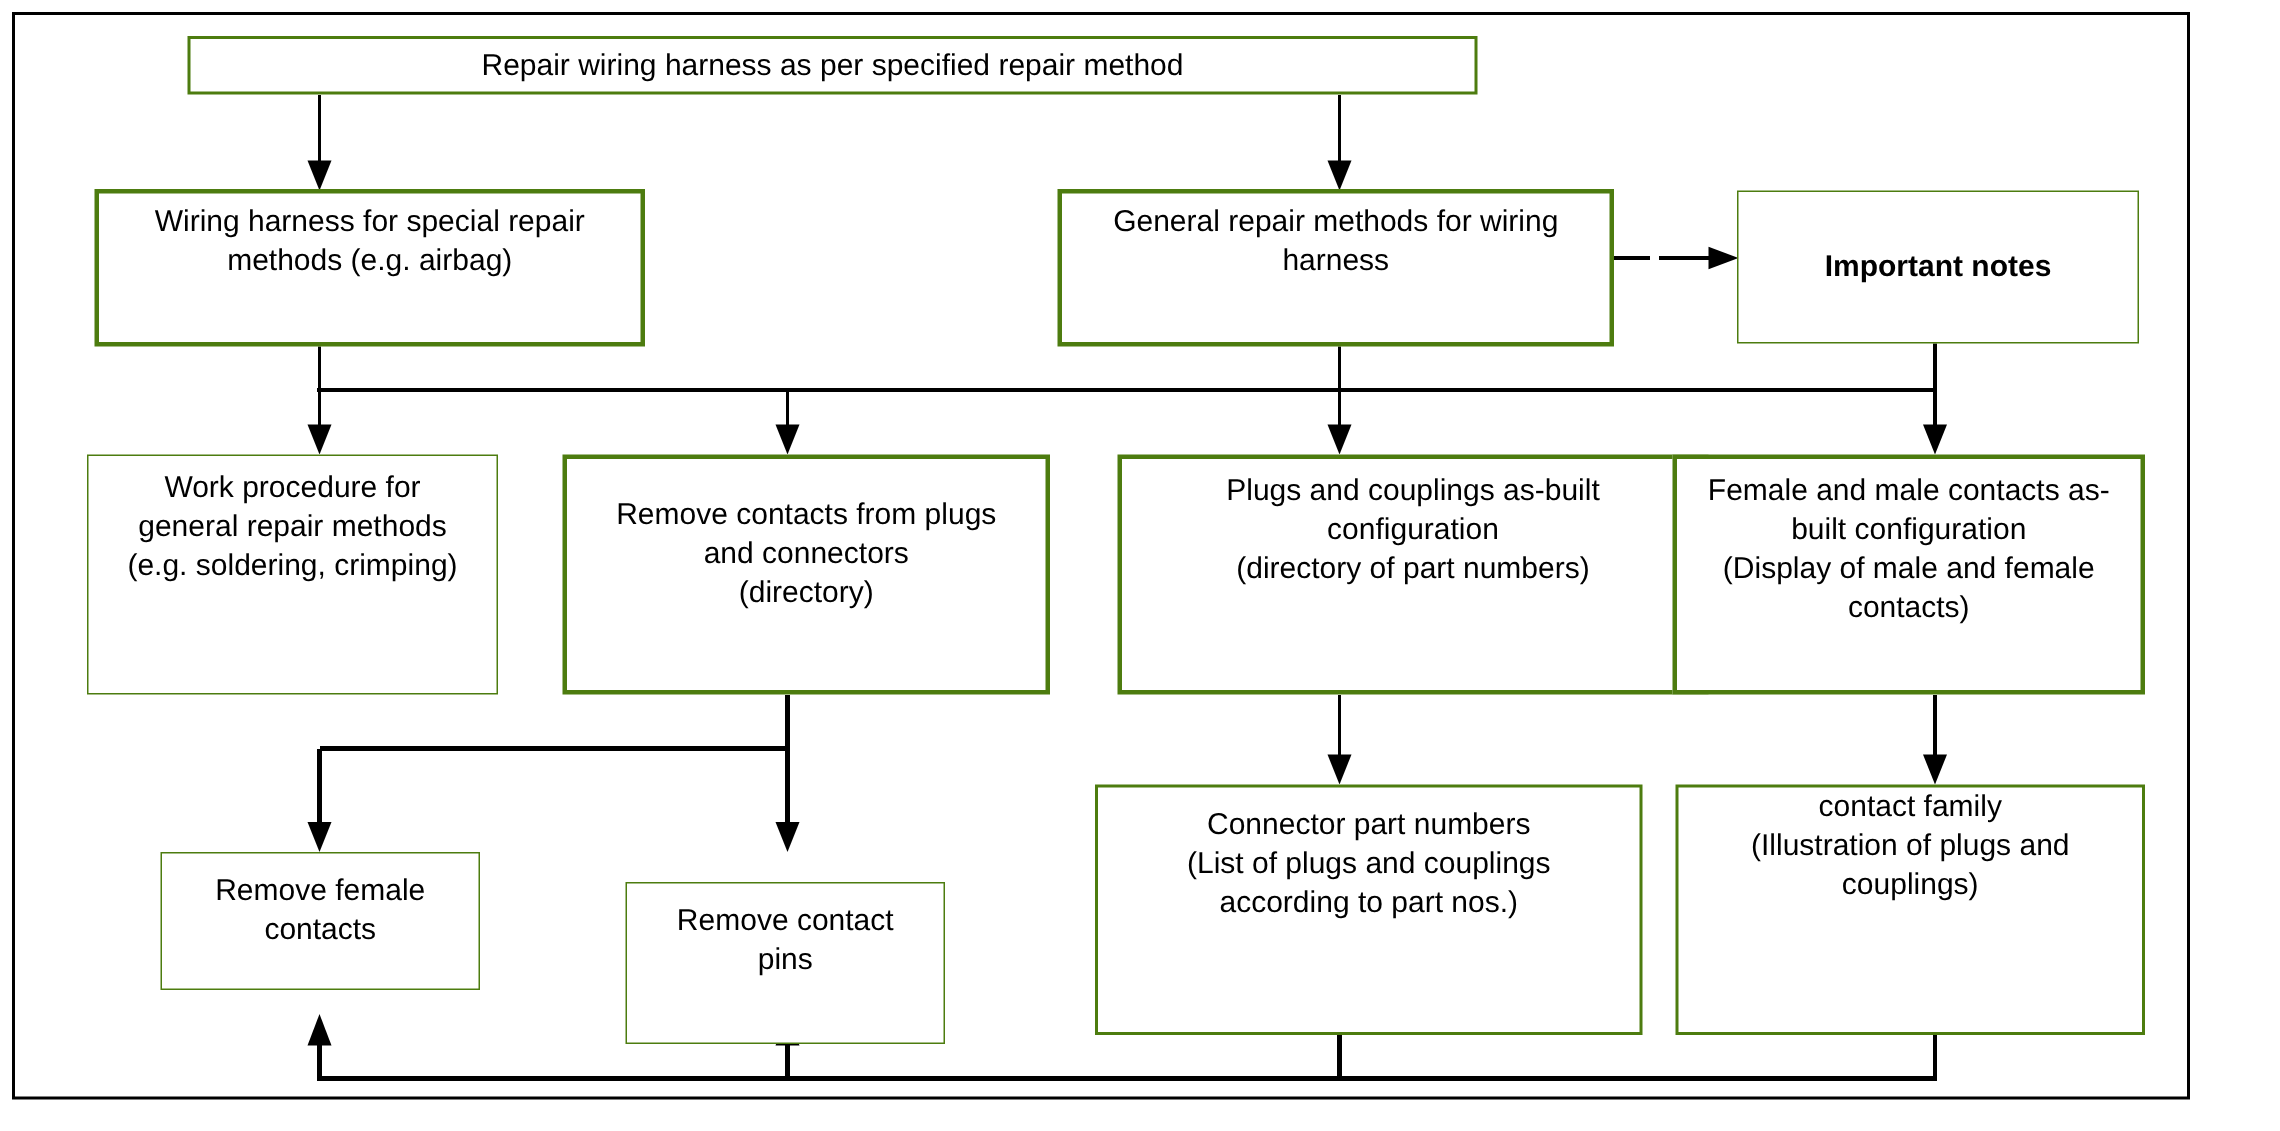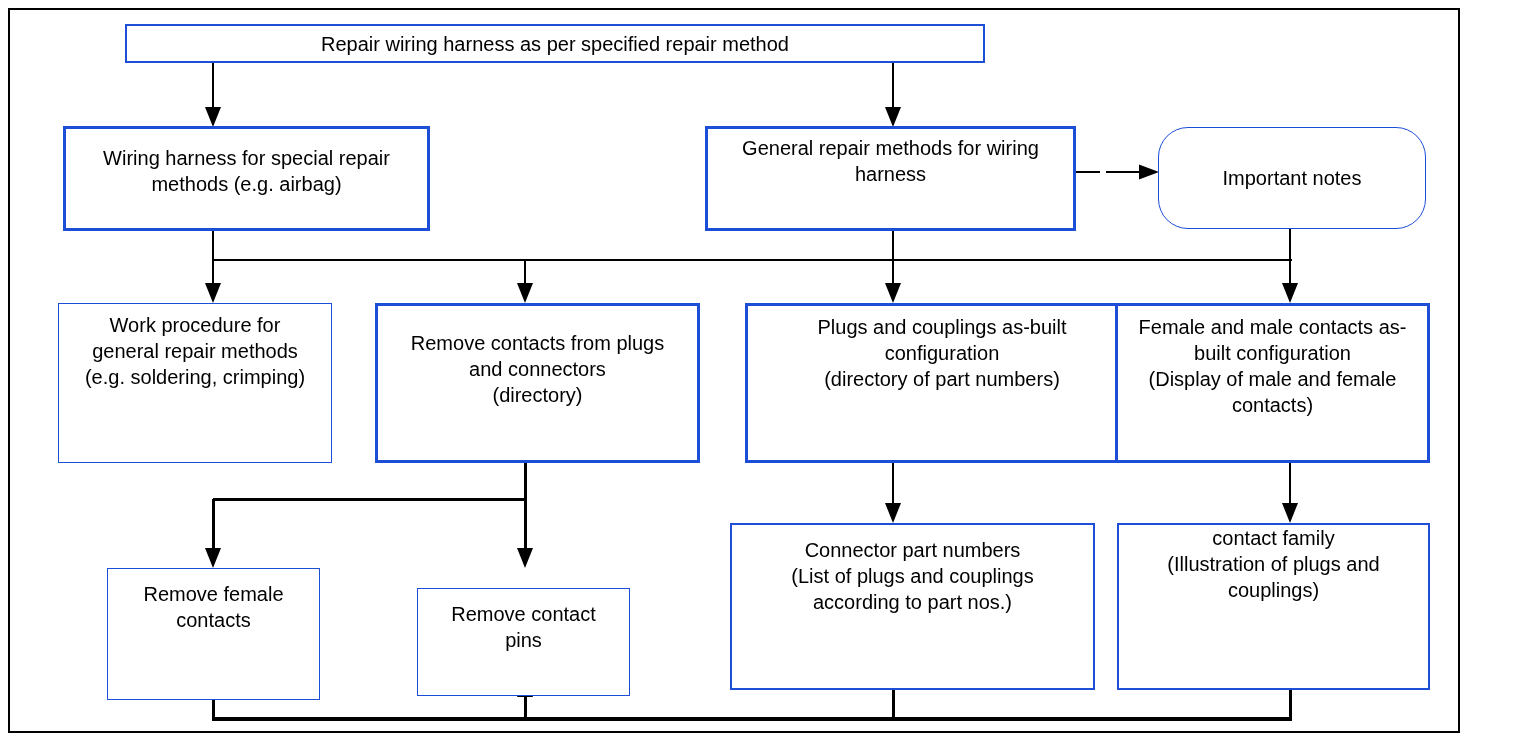--- a/index.html
+++ b/index.html
@@ -20,42 +20,42 @@
     background: #fff;
   }
   svg.wires { position:absolute; left:0; top:0; width:1520px; height:754px; }
   svg.wires line, svg.wires polyline { stroke:#000; shape-rendering:crispEdges; }
   svg.wires polygon { fill:#000; stroke:none; }
 
   .node {
     position: absolute;
     box-sizing: border-box;
     background: #fff;
-    border: 2px solid #1d4ed8;
+    border: 2px solid #4d7c0f;
     text-align: center;
     font-size: 20px;
     line-height: 26px;
     white-space: pre-line;
   }
   .b-thin  { border-width: 1.5px; }
   .b-mid   { border-width: 2.5px; }
   .b-thick { border-width: 3px; }
   .v-center { display:flex; align-items:center; justify-content:center; }
-  .bold { font-weight: normal; border-radius: 30px; }
+  .bold { font-weight: bold; }
 
   
   .n-root            { left:125px;  top:24px;  width:860px; height:39px; }
-  .n-special         { left:63px;   top:126px; width:367px; height:105px; padding-top:16px; }
+  .n-special         { left:63px;   top:126px; width:367px; height:105px; padding-top:6px; }
   .n-general         { left:705px;  top:126px; width:371px; height:105px; padding-top:6px; }
   .n-important       { left:1158px; top:127px; width:268px; height:102px; }
   .n-work            { left:58px;   top:303px; width:274px; height:160px; padding-top:8px; }
   .n-remove-contacts { left:375px;  top:303px; width:325px; height:160px; padding-top:24px; }
   .n-plugs           { left:745px;  top:303px; width:394px; height:160px; padding-top:8px; }
   .n-female-male     { left:1115px; top:303px; width:315px; height:160px; padding-top:8px; }
-  .n-remove-female   { left:107px;  top:568px; width:213px; height:132px; padding-top:12px; }
+  .n-remove-female   { left:107px;  top:568px; width:213px; height:92px; padding-top:12px; }
   .n-remove-pins     { left:417px;  top:588px; width:213px; height:108px; padding-top:12px; }
   .n-connector-parts { left:730px;  top:523px; width:365px; height:167px; padding-top:12px; }
   .n-contact-family  { left:1117px; top:523px; width:313px; height:167px; }
 </style>
 </head>
 <body>
 
 <div class="stage">
 
   <div class="frame"></div>

